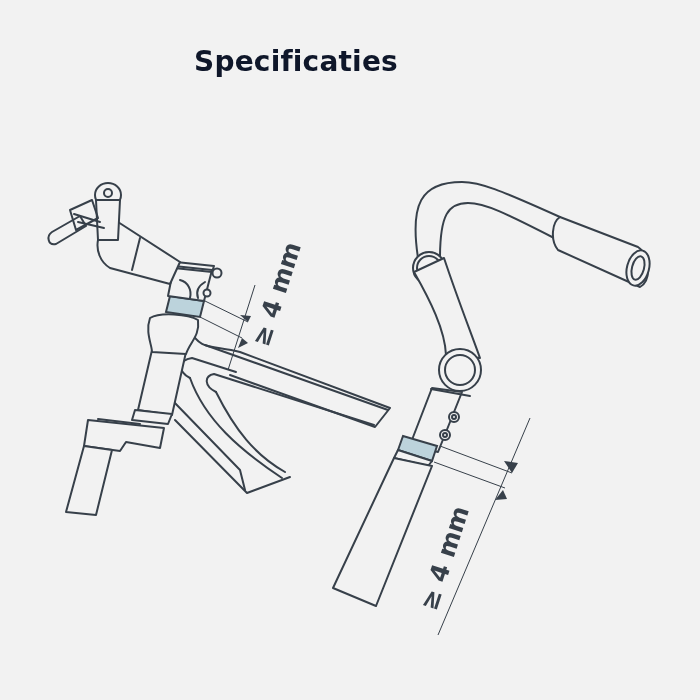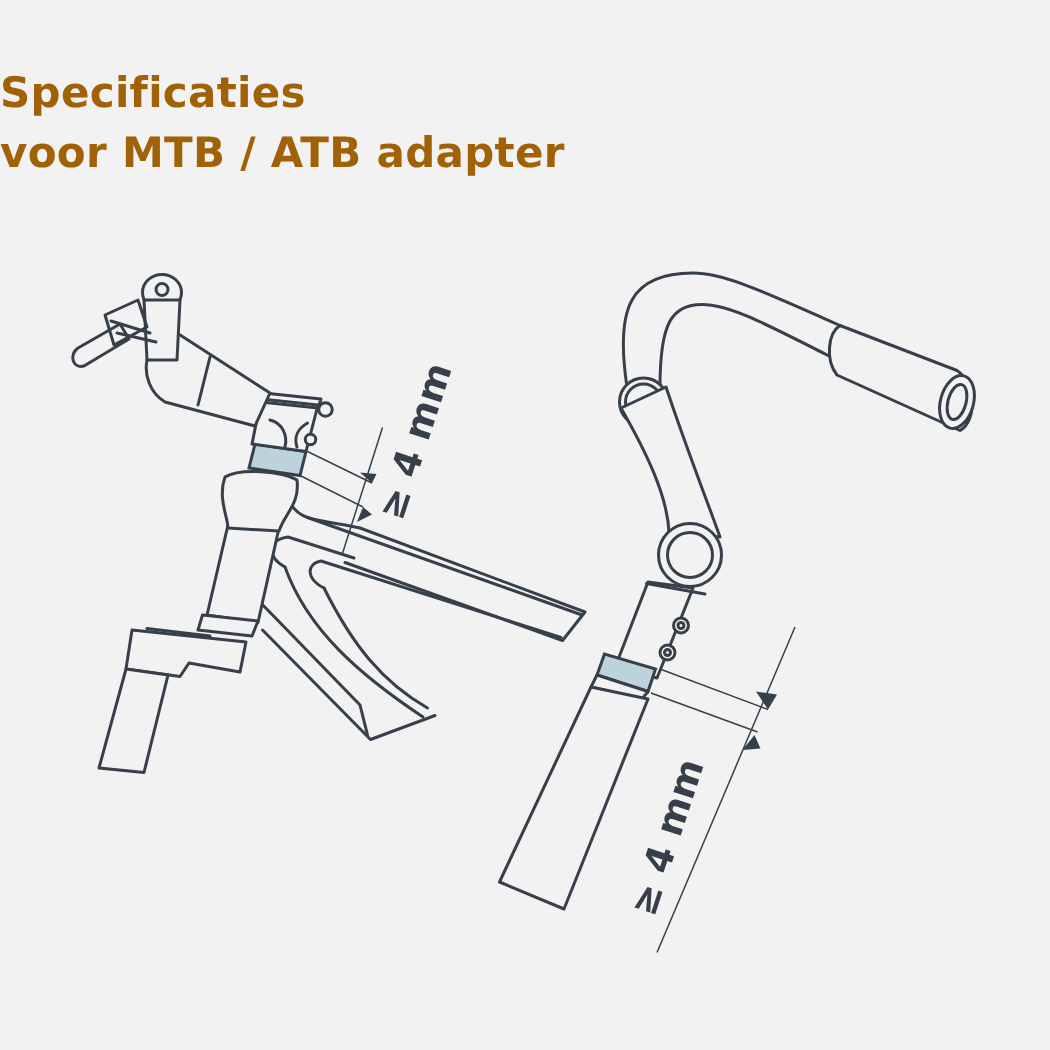--- a/index.html
+++ b/index.html
@@ -1,38 +1,37 @@
 <!DOCTYPE html>
 <html><head>
   <meta charset="utf-8">
   <style>
     html, body { margin: 0; padding: 0; }
     body {
       width: 700px; height: 700px; background: #f2f2f2;
       font-family: "DejaVu Sans", sans-serif; position: relative; overflow: hidden;
     }
     .title {
-      position: absolute; left: 0; top: 42px; width: 592px; text-align: left;
-      color: #a16207; font-weight: bold; font-size: 28px; line-height: 40px;
+      position: absolute; left: 0; top: 42px; width: 592px; text-align: center;
+      color: #0f172a; font-weight: bold; font-size: 28px; line-height: 40px;
       letter-spacing: 0.2px;
     }
     svg.art { position: absolute; left: 0; top: 0; }
     .ln { fill: none; stroke: #37404a; stroke-width: 2; stroke-linejoin: round; stroke-linecap: round; }
     .lnf { fill: #f2f2f2; stroke: #37404a; stroke-width: 2; stroke-linejoin: round; }
     .thin { fill: none; stroke: #37404a; stroke-width: 1; }
     .spacer { fill: #bcd3dc; stroke: #37404a; stroke-width: 2; }
     .arrow { fill: #37404a; }
     .dimtext { fill: #37404a; font-family: "DejaVu Sans", sans-serif; font-weight: bold; font-size: 25px; }
   </style>
 </head>
 <body>
 
 <div class="title">
   <div>Specificaties</div>
-  <div>voor MTB / ATB adapter</div>
 </div>
 
 <svg class="art" width="700" height="700" viewBox="0 0 700 700">
 
   <g>
 
     <path class="ln" d="M190 330 C 200 350, 210 345, 240 352 L 390 408 L 375 427 L 230 375"></path>
     <path class="ln" d="M205 345 L 388 410"></path>
 
     <path class="ln" d="M190 378 C 178 372, 178 360, 192 358 L 236 372"></path>

